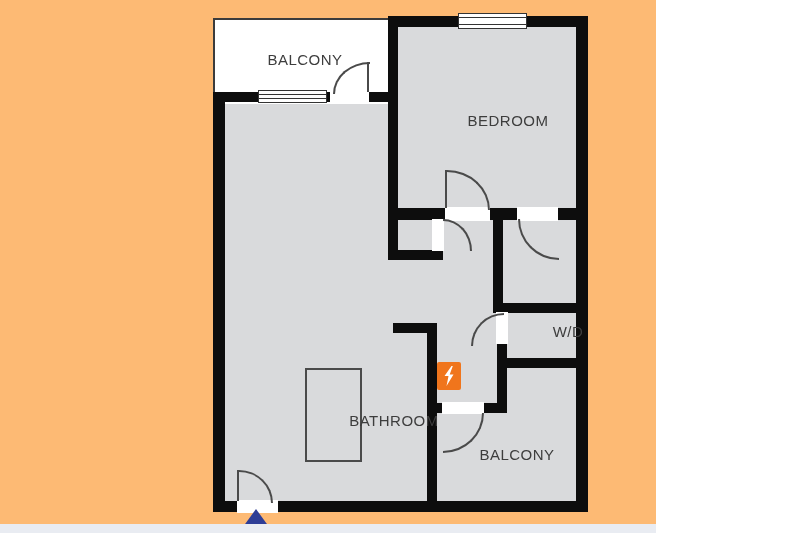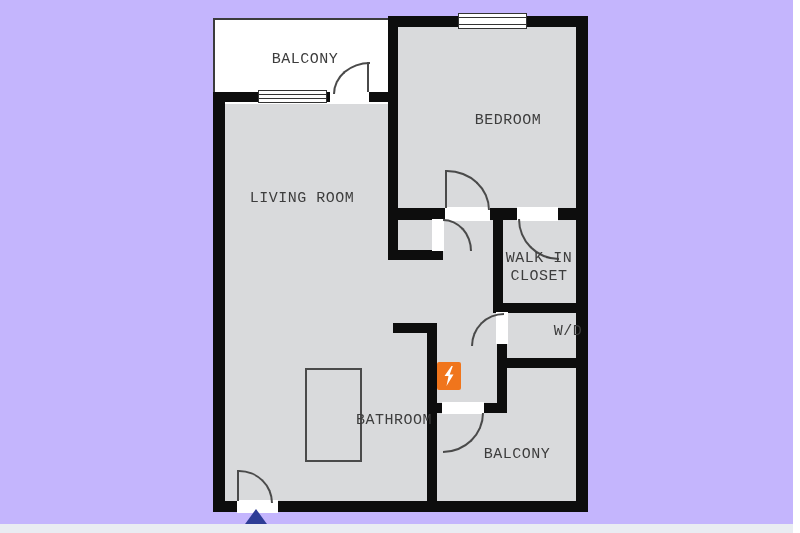--- a/index.html
+++ b/index.html
@@ -1,18 +1,18 @@
 <!DOCTYPE html>
 <html><head>
 <meta charset="utf-8">
 <style>
   html,body{margin:0;padding:0;background:#ffffff;}
   #stage{
-    position:relative;width:793px;height:533px;overflow:hidden;
-    background:#c4b5fd;font-family:Liberation Mono, monospace;
+    position:relative;width:656px;height:533px;overflow:hidden;
+    background:#fdba74;font-family:Liberation Sans, sans-serif;
   }
   
   .floor{position:absolute;background:#d9dadc;}
   #floor-right{left:388px;top:16px;width:200px;height:496px;}
   #floor-left{left:213px;top:92px;width:375px;height:420px;}
   #balcony-area{
     position:absolute;left:213px;top:18px;width:175px;height:84px;
     background:#ffffff;border-top:2px solid #3c3c3c;border-left:2px solid #3c3c3c;
   }
   
@@ -145,22 +145,17 @@
   <div id="electric-panel">
     <svg width="16" height="22" viewBox="0 0 16 22">
       <polygon points="10.5,1 3.5,11 7.5,11 5.5,21 12.5,9.5 8.7,9.5 11.8,1" fill="#ffffff"></polygon>
     </svg>
   </div>
   <div id="entrance-triangle"></div>
   <div id="bottom-strip"></div>
 
   <div class="room-label" id="label-balcony">BALCONY</div>
   <div class="room-label" id="label-bedroom">BEDROOM</div>
-  <div class="room-label" id="label-living">LIVING ROOM</div>
-  <div class="room-label" id="label-closet">
-    <div>WALK-IN</div>
-    <div>CLOSET</div>
-  </div>
   <div class="room-label" id="label-wd">W/D</div>
   <div class="room-label" id="label-kitchen">BATHROOM</div>
   <div class="room-label" id="label-bathroom">BALCONY</div>
 
 </div>
 
 </body></html>

